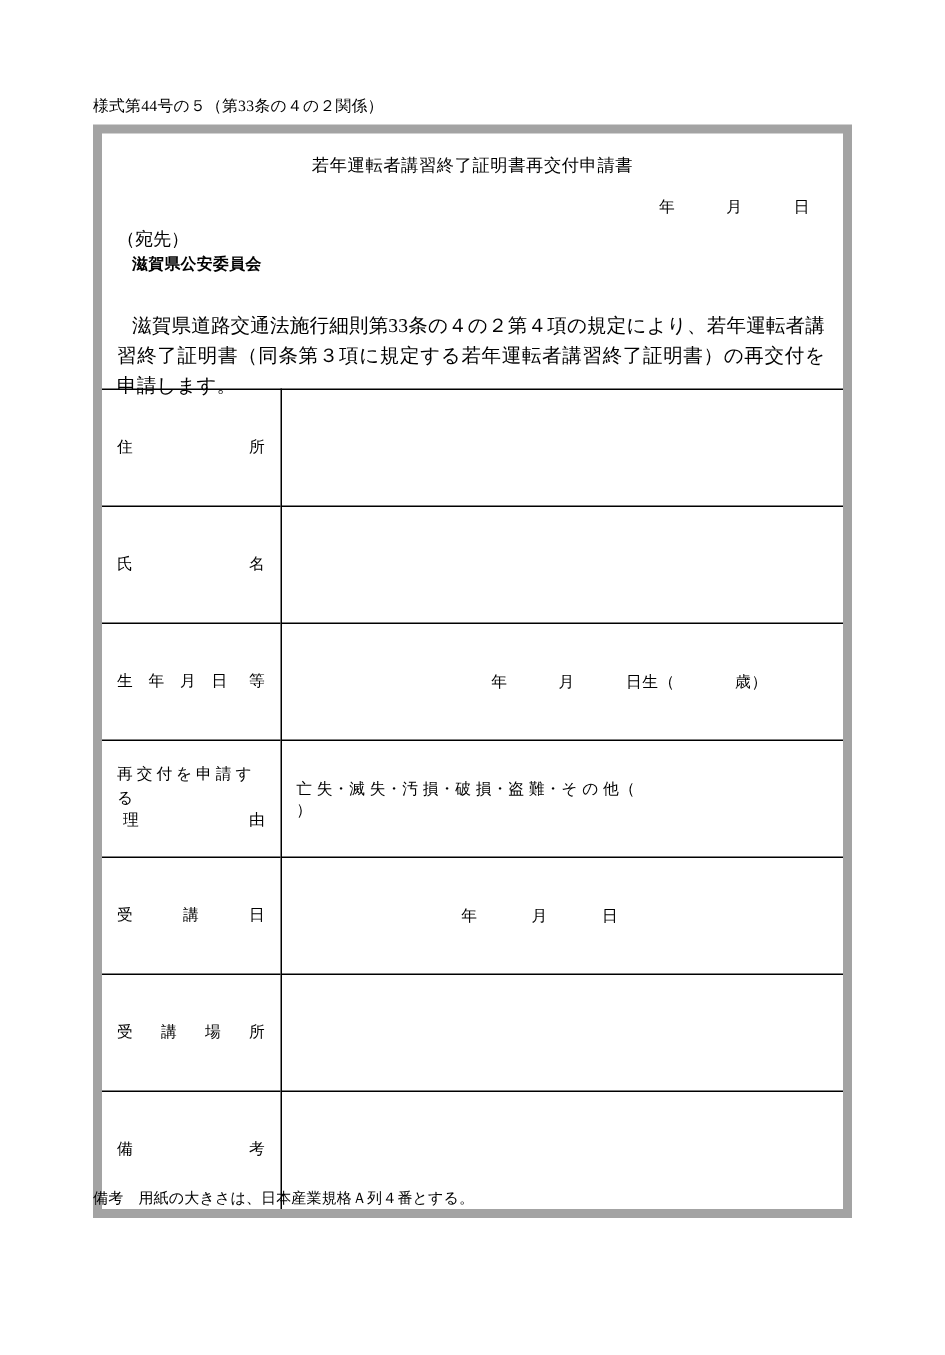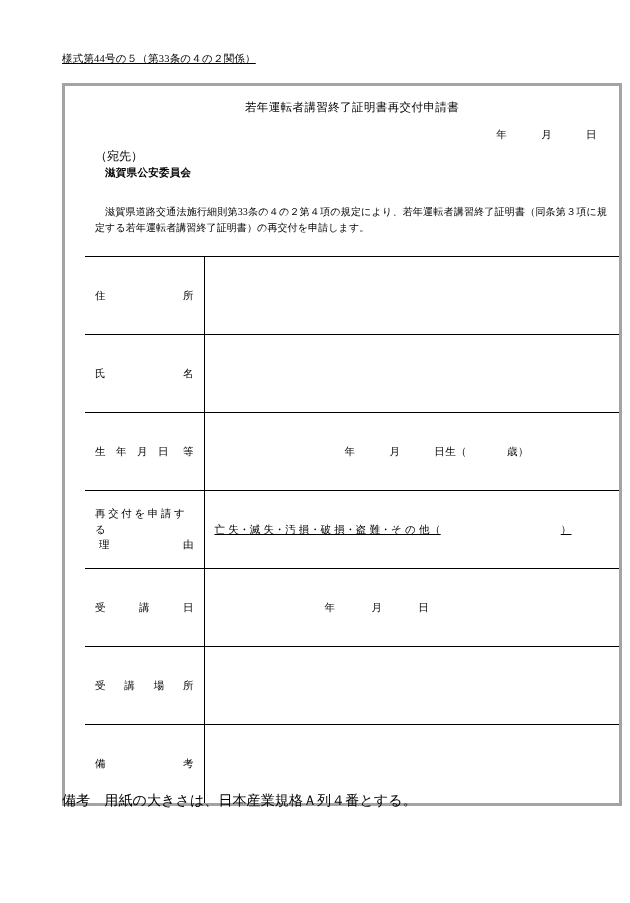--- a/index.html
+++ b/index.html
@@ -18,34 +18,32 @@
   .page {
     position: absolute;
     left: 0;
     top: 0;
     width: 630px;
     height: 903px;
   }
   .form-number {
     position: absolute;
     left: 62px;
-    top: 52px;
+    top: 64px;
     font-size: 10.5px;
     letter-spacing: 0.2px;
     white-space: nowrap;
-    text-decoration: underline;
   }
   .doc-box {
     position: absolute;
     left: 62px;
     top: 83px;
-    width: 560px;
-    border: 3px solid #a3a3a3;
-    box-sizing: border-box;
-    padding-left: 20px;
+    width: 506px;
+    border: 6px solid #a3a3a3;
+    box-sizing: border-box;
   }
   .header-area {
     position: relative;
     height: 170px;
     box-sizing: border-box;
   }
   .doc-title {
     position: absolute;
     left: 0;
     right: 0;
@@ -78,21 +76,21 @@
     top: 80px;
     font-size: 10.5px;
     letter-spacing: 0.3px;
     font-weight: bold;
   }
   .body-text {
     position: absolute;
     left: 10px;
     right: 12px;
     top: 118px;
-    font-size: 10px;
+    font-size: 13px;
     line-height: 1.55;
     text-indent: 10px;
     letter-spacing: 0.1px;
     text-align: justify;
   }
   table.fields {
     border-collapse: collapse;
     width: 100%;
     table-layout: fixed;
   }
@@ -135,35 +133,34 @@
 
   .birth-value {
     padding-left: 130px;
     letter-spacing: 0.4px;
   }
   .birth-value .gap { display: inline-block; width: 34px; }
   .birth-value .gap3 { display: inline-block; width: 40px; }
 
   .reason-value {
     letter-spacing: 0.3px;
-    text-decoration: underline;
   }
   .reason-value .paren-space { display: inline-block; width: 120px; }
 
   .course-date {
     padding-left: 110px;
     letter-spacing: 0.4px;
   }
   .course-date .gap { display: inline-block; width: 36px; }
 
   .footer-note {
     position: absolute;
     left: 62px;
     top: 792px;
-    font-size: 14px;
+    font-size: 10px;
     letter-spacing: 0.1px;
   }
 </style>
 </head>
 <body>
 
 <div class="page">
 
   <div class="form-number">様式第44号の５（第33条の４の２関係）</div>
 

